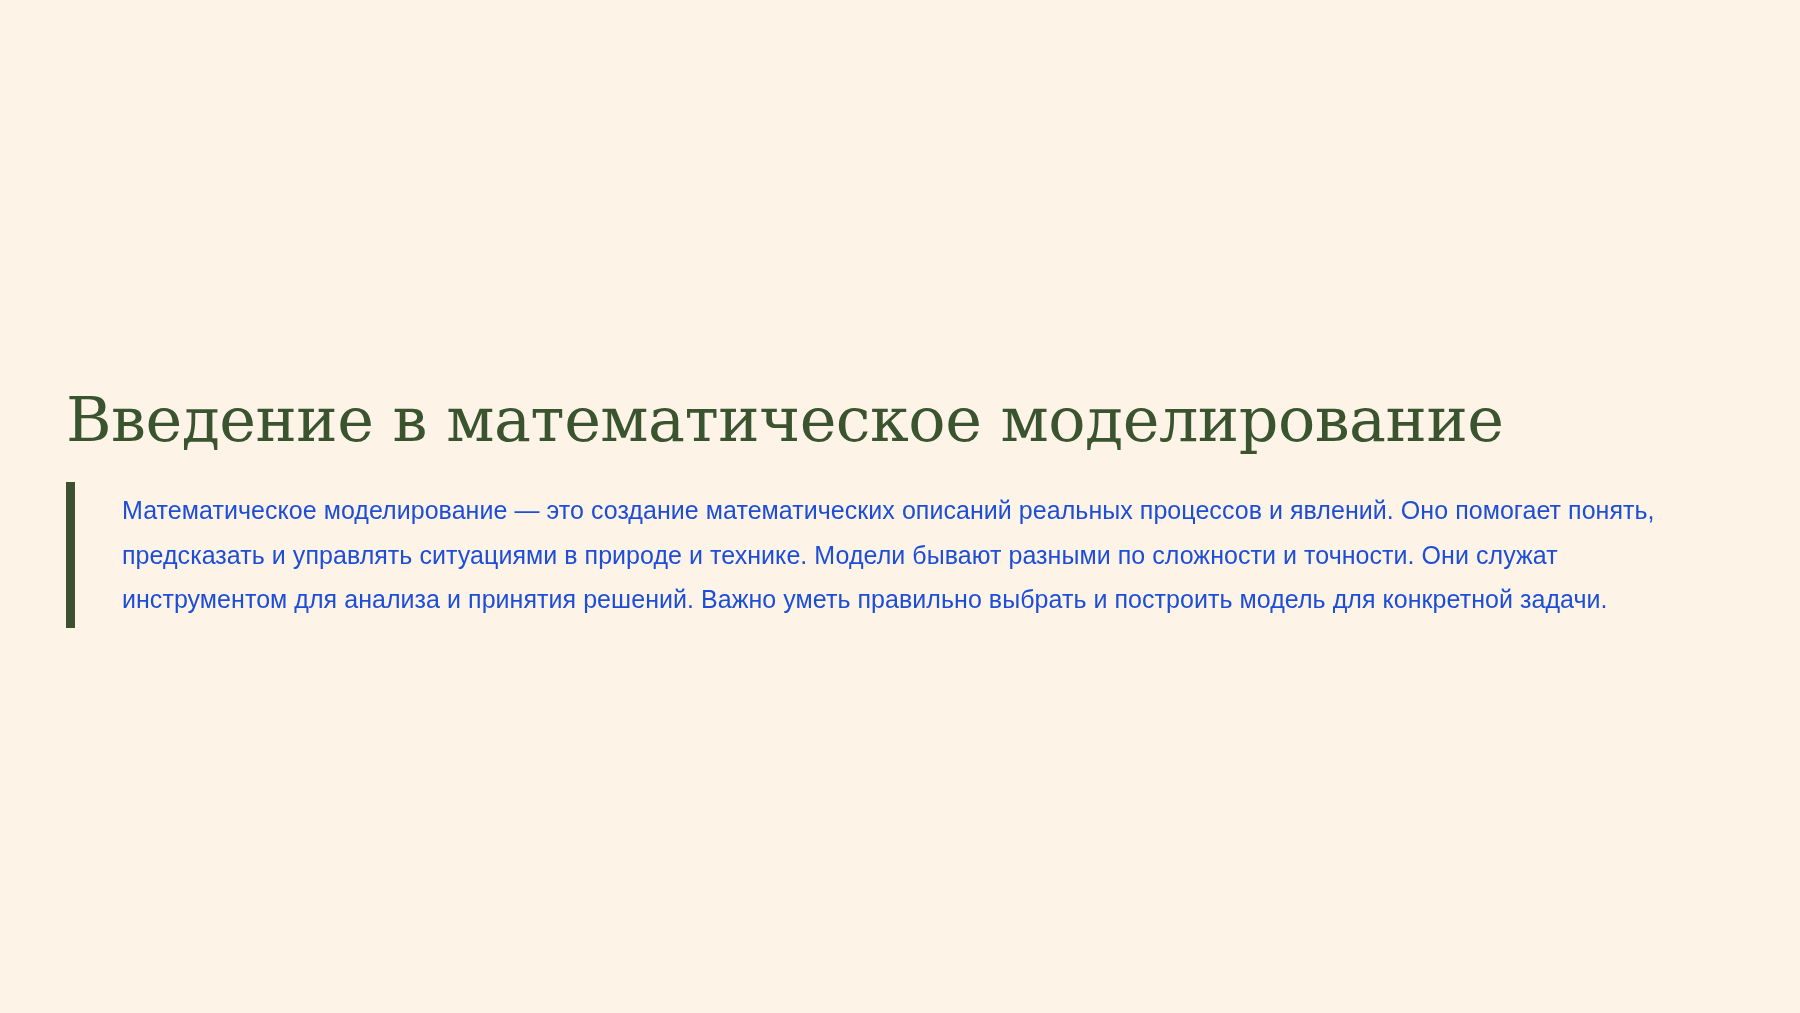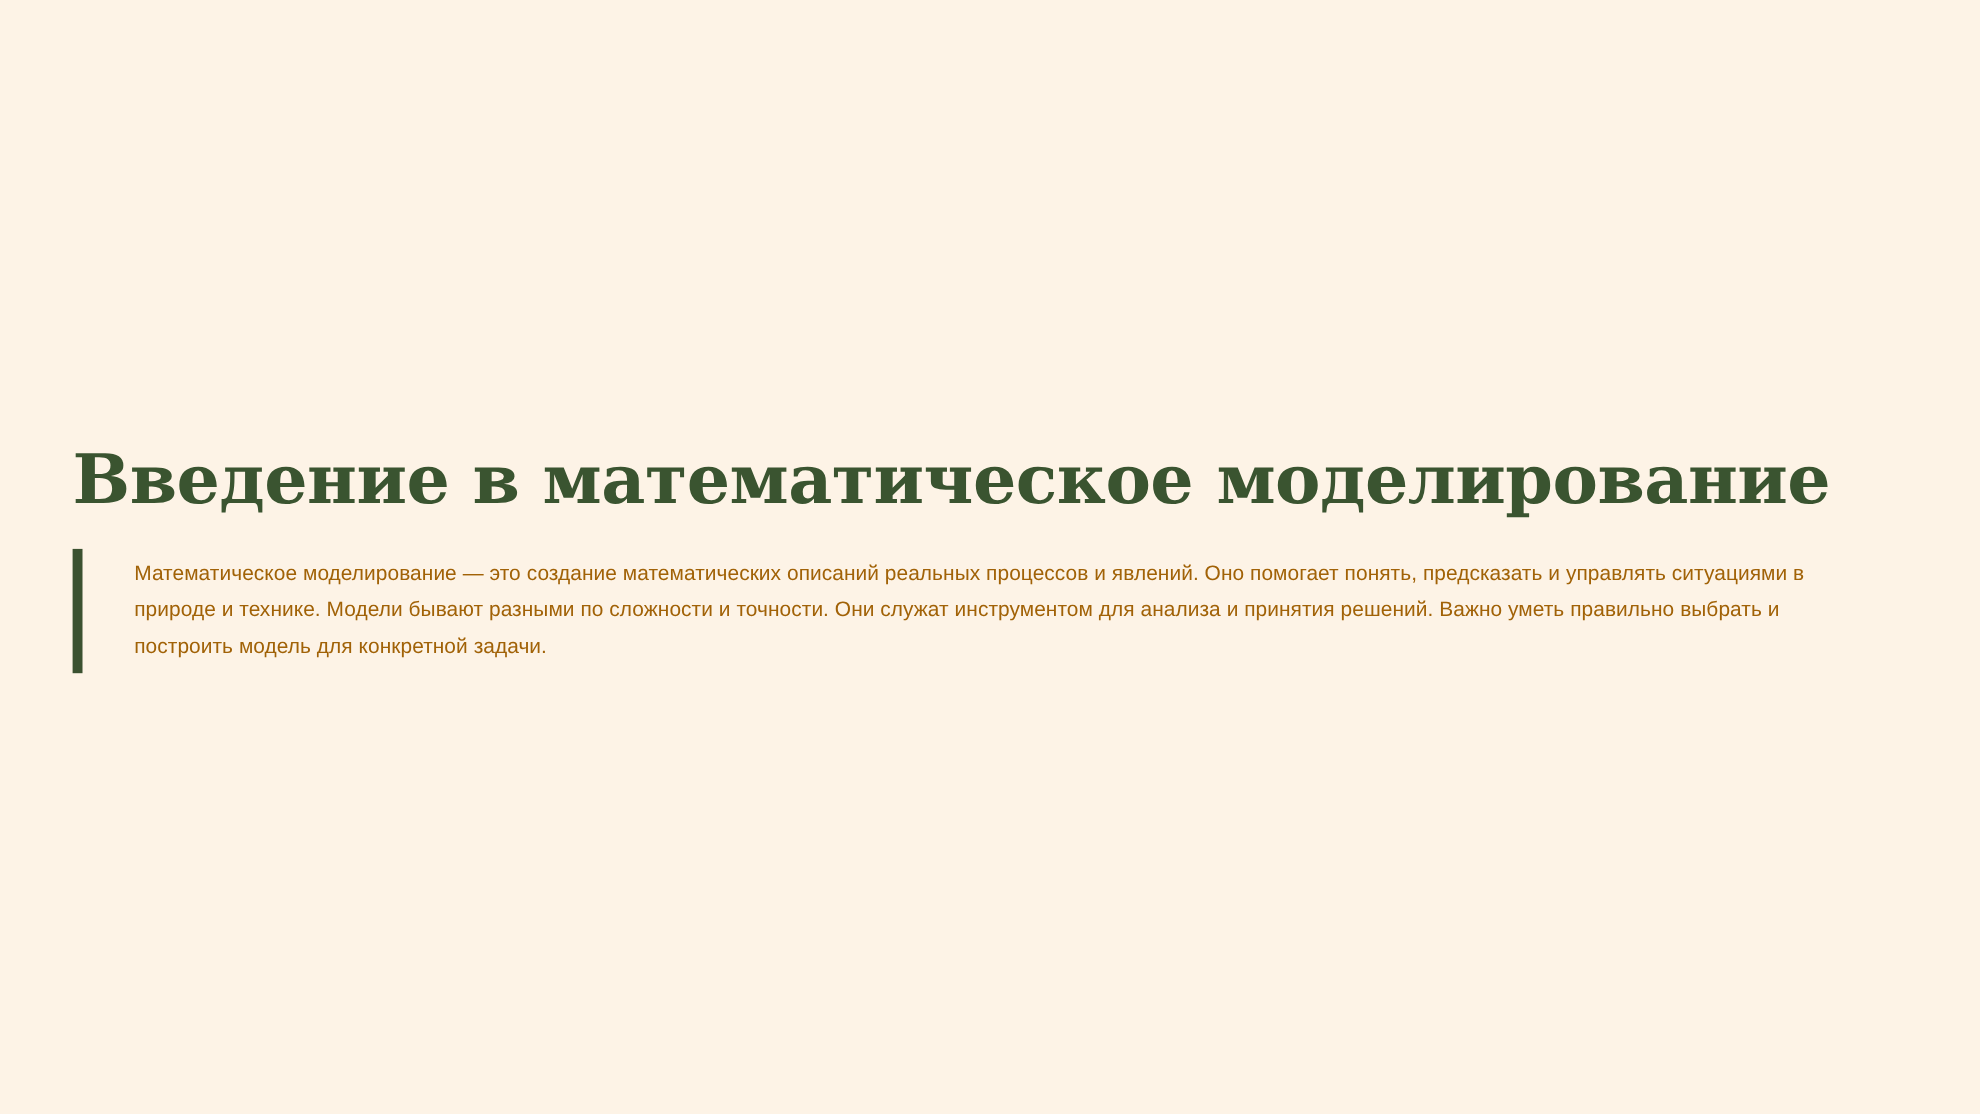--- a/index.html
+++ b/index.html
@@ -36,42 +36,42 @@
     justify-content: center;
     align-items: flex-start;
   }
 
   .page-title {
     margin: 0 0 28px 0;
     padding: 0;
     font-family: "DejaVu Serif", "Liberation Serif", serif;
     font-size: 62px;
     line-height: 1.12;
-    font-weight: 700;
+    font-weight: 400;
     letter-spacing: -0.5px;
     color: #3a5430;
     white-space: nowrap;
   }
 
   .body-block {
     position: relative;
     display: block;
     box-sizing: border-box;
     width: 1636px;
     border-left: 9px solid #3b5130;
     padding: 6px 0 6px 47px;
   }
 
   .body-text {
     margin: 0;
     font-family: "Liberation Sans", sans-serif;
-    font-size: 19px;
+    font-size: 25px;
     line-height: 1.78;
     font-weight: 400;
-    color: #a16207;
+    color: #1d4ed8;
     letter-spacing: 0.05px;
     text-align: left;
   }
 </style>
 </head>
 <body>
 
 <div class="slide">
   <div class="content">
 

